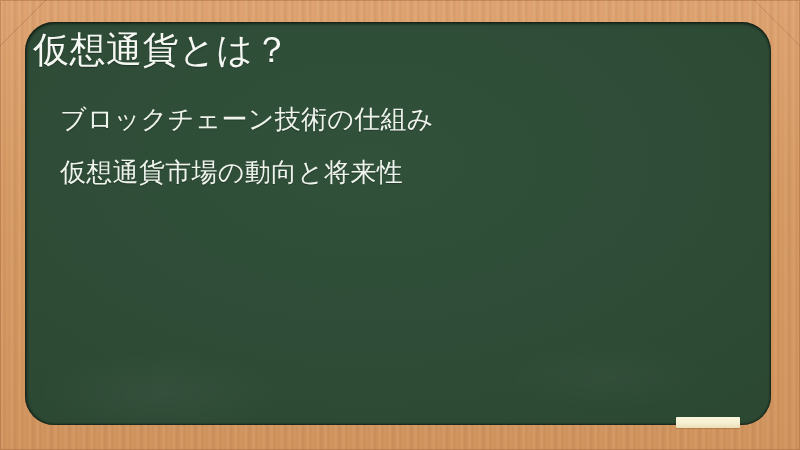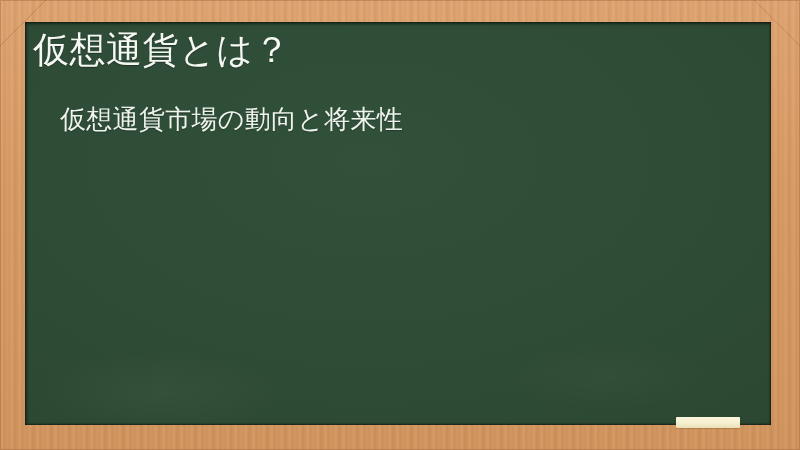--- a/index.html
+++ b/index.html
@@ -71,20 +71,21 @@
     top: 22px;
     right: 29px;
     bottom: 25px;
     background:
       radial-gradient(ellipse 110% 120% at 46% 34%, #31513b 0%, #2d4a35 55%, #294430 100%);
     box-shadow:
       inset 0 2px 3px rgba(0,0,0,0.45),
       inset 2px 0 3px rgba(0,0,0,0.35),
       inset -1px 0 2px rgba(0,0,0,0.30),
       inset 0 -1px 2px rgba(0,0,0,0.30);
+    border-radius: 29px;
   }
 
   
   .board-dust {
     position: absolute;
     inset: 0;
     pointer-events: none;
     background:
       radial-gradient(ellipse 180px 60px at 18% 92%, rgba(255,255,255,0.035), rgba(255,255,255,0) 70%),
       radial-gradient(ellipse 150px 50px at 78% 88%, rgba(255,255,255,0.025), rgba(255,255,255,0) 70%);
@@ -152,20 +153,21 @@
   <div class="frame-edge-shadow"></div>
 
   <div class="board">
     <div class="board-dust"></div>
 
     <div class="board-content">
 
       <div class="title">仮想通貨とは？</div>
 
       <ul class="bullet-list">
+        <li class="bullet-item">ブロックチェーン技術の仕組み</li>
         <li class="bullet-item">仮想通貨市場の動向と将来性</li>
       </ul>
 
     </div>
   </div>
 
   <div class="chalk-stick"></div>
 
 </div>
 

